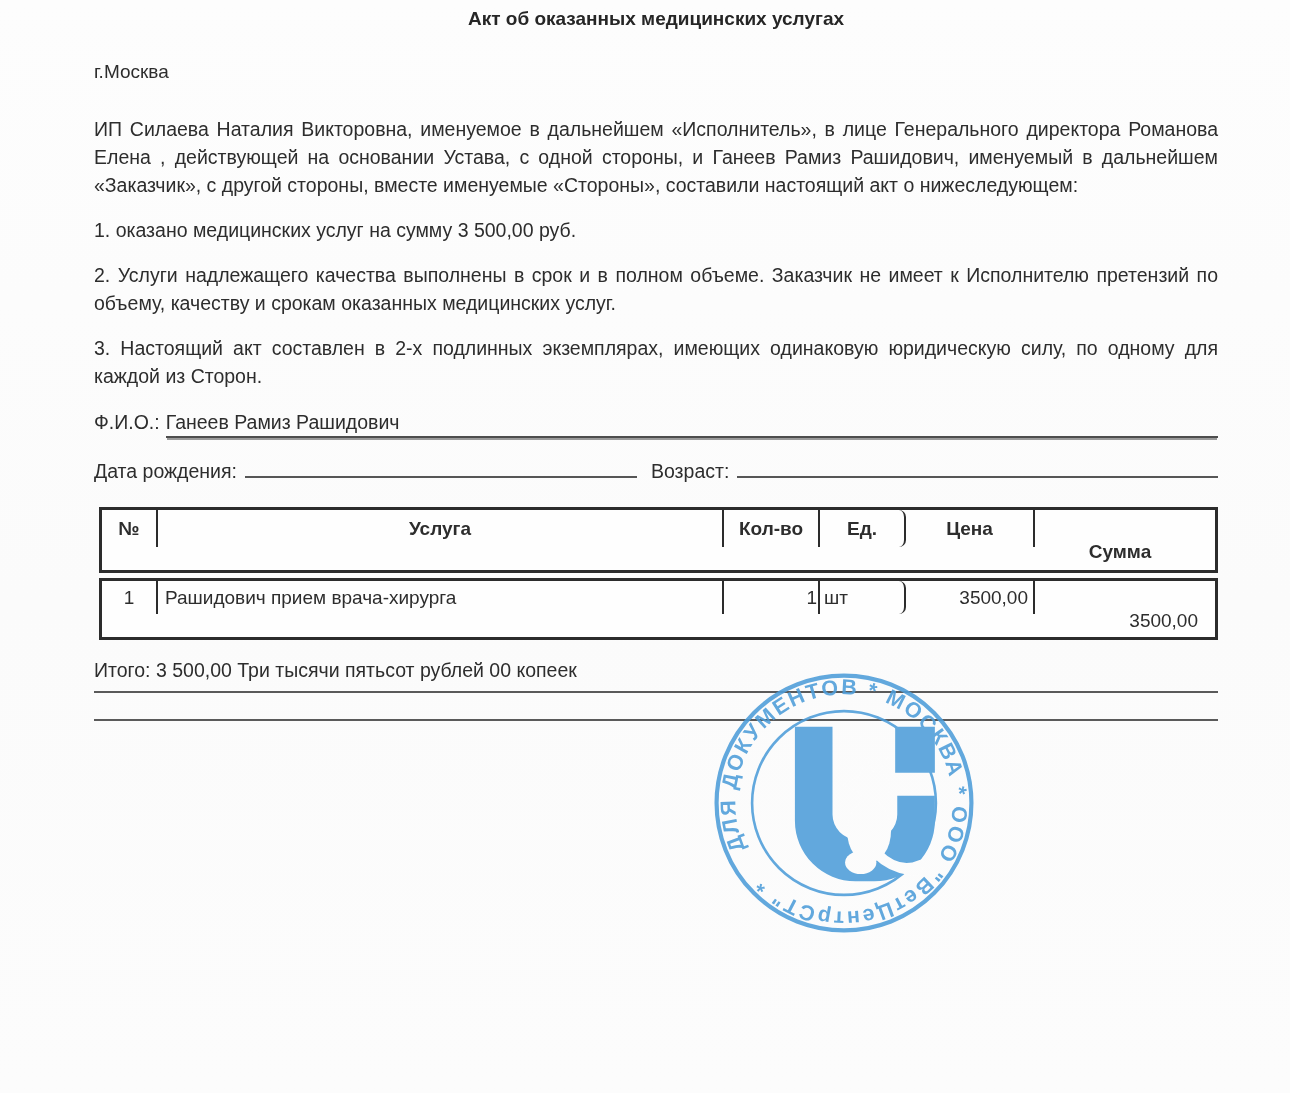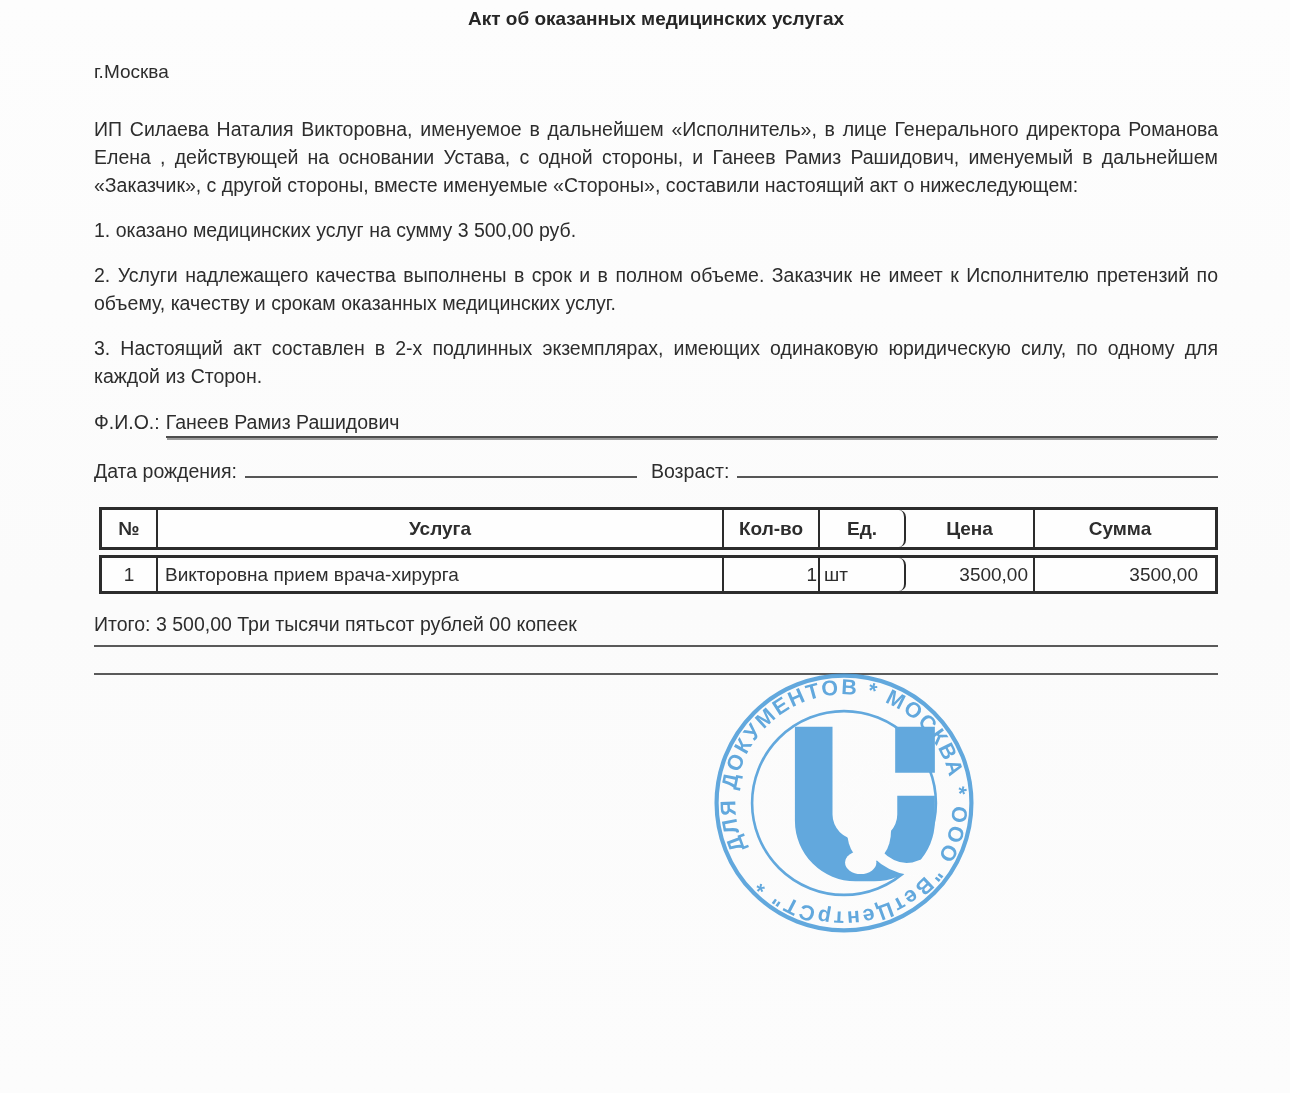--- a/index.html
+++ b/index.html
@@ -89,21 +89,21 @@
     font-weight: bold;
     justify-content: center;
     height: 37px;
   }
   .t-data .c { height: 33px; }
   .c-num   { width: 56px;  }
   .c-serv  { width: 566px; }
   .c-qty   { width: 96px;  }
   .c-unit  { width: 86px; border-radius: 7px;  }
   .c-price { width: 129px; }
-  .c-sum   { width: 170px; }
+  .c-sum   { width: 170px; margin-top: 23px; }
   .t-data .c-num  { justify-content: center; }
   .t-data .c-serv { justify-content: flex-start; padding-left: 7px; }
   .t-data .c-qty  { justify-content: flex-end; padding-right: 1px; }
   .t-data .c-unit { justify-content: flex-start; padding-left: 4px; }
   .t-data .c-price{ justify-content: flex-end; padding-right: 5px; }
   .t-data .c-sum  { justify-content: flex-end; padding-right: 7px; }
   
   .total-line {
     margin: 19px 0 0 0;
     font-size: 19.5px;
@@ -176,21 +176,21 @@
       <div class="t-row t-head">
         <div class="c c-num">№</div>
         <div class="c c-serv">Услуга</div>
         <div class="c c-qty">Кол-во</div>
         <div class="c c-unit">Ед.</div>
         <div class="c c-price">Цена</div>
         <div class="c c-sum">Сумма</div>
       </div>
       <div class="t-row t-data">
         <div class="c c-num">1</div>
-        <div class="c c-serv">Викторовна прием врача-хирурга</div>
+        <div class="c c-serv">Рашидович прием врача-хирурга</div>
         <div class="c c-qty">1</div>
         <div class="c c-unit">шт</div>
         <div class="c c-price">3500,00</div>
         <div class="c c-sum">3500,00</div>
       </div>
     </div>
 
     <p class="total-line">Итого: 3 500,00 Три тысячи пятьсот  рублей 00 копеек</p>
 
     <hr class="ruled-line rl-1">

